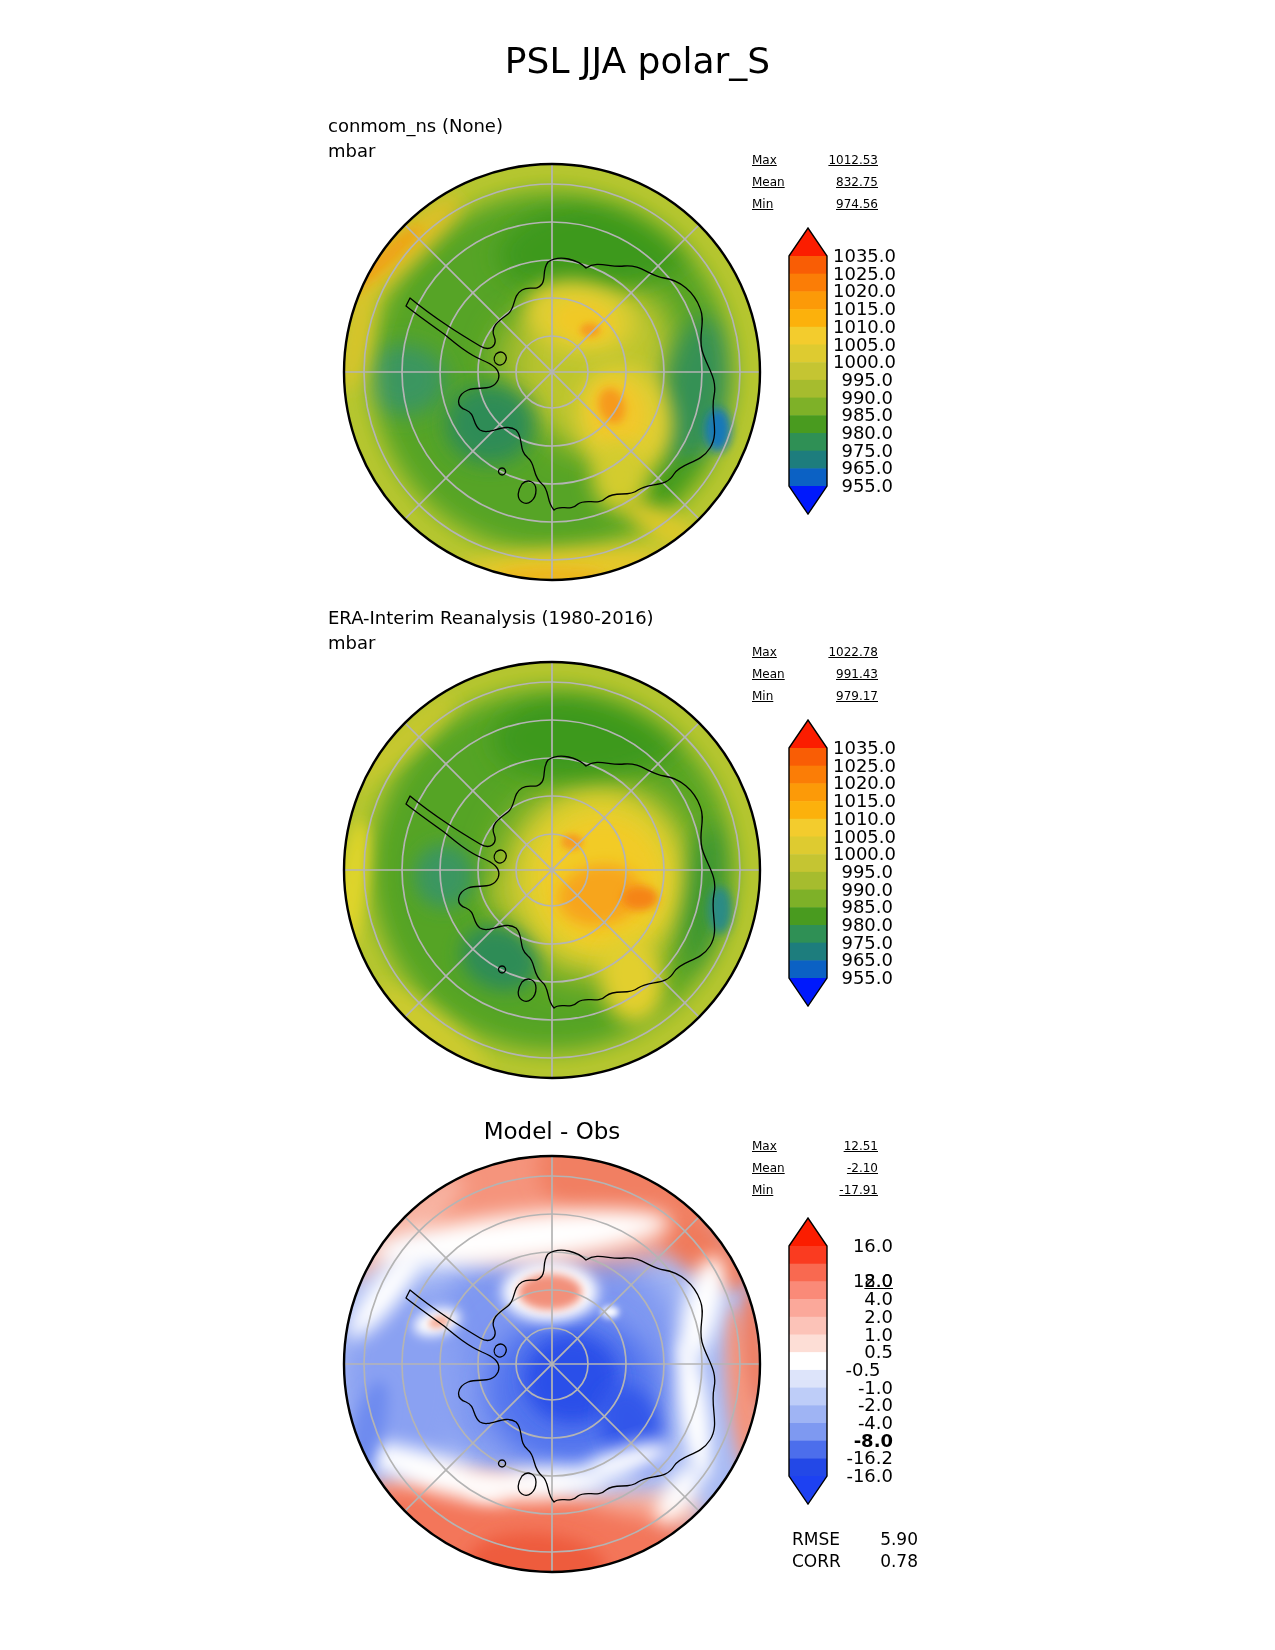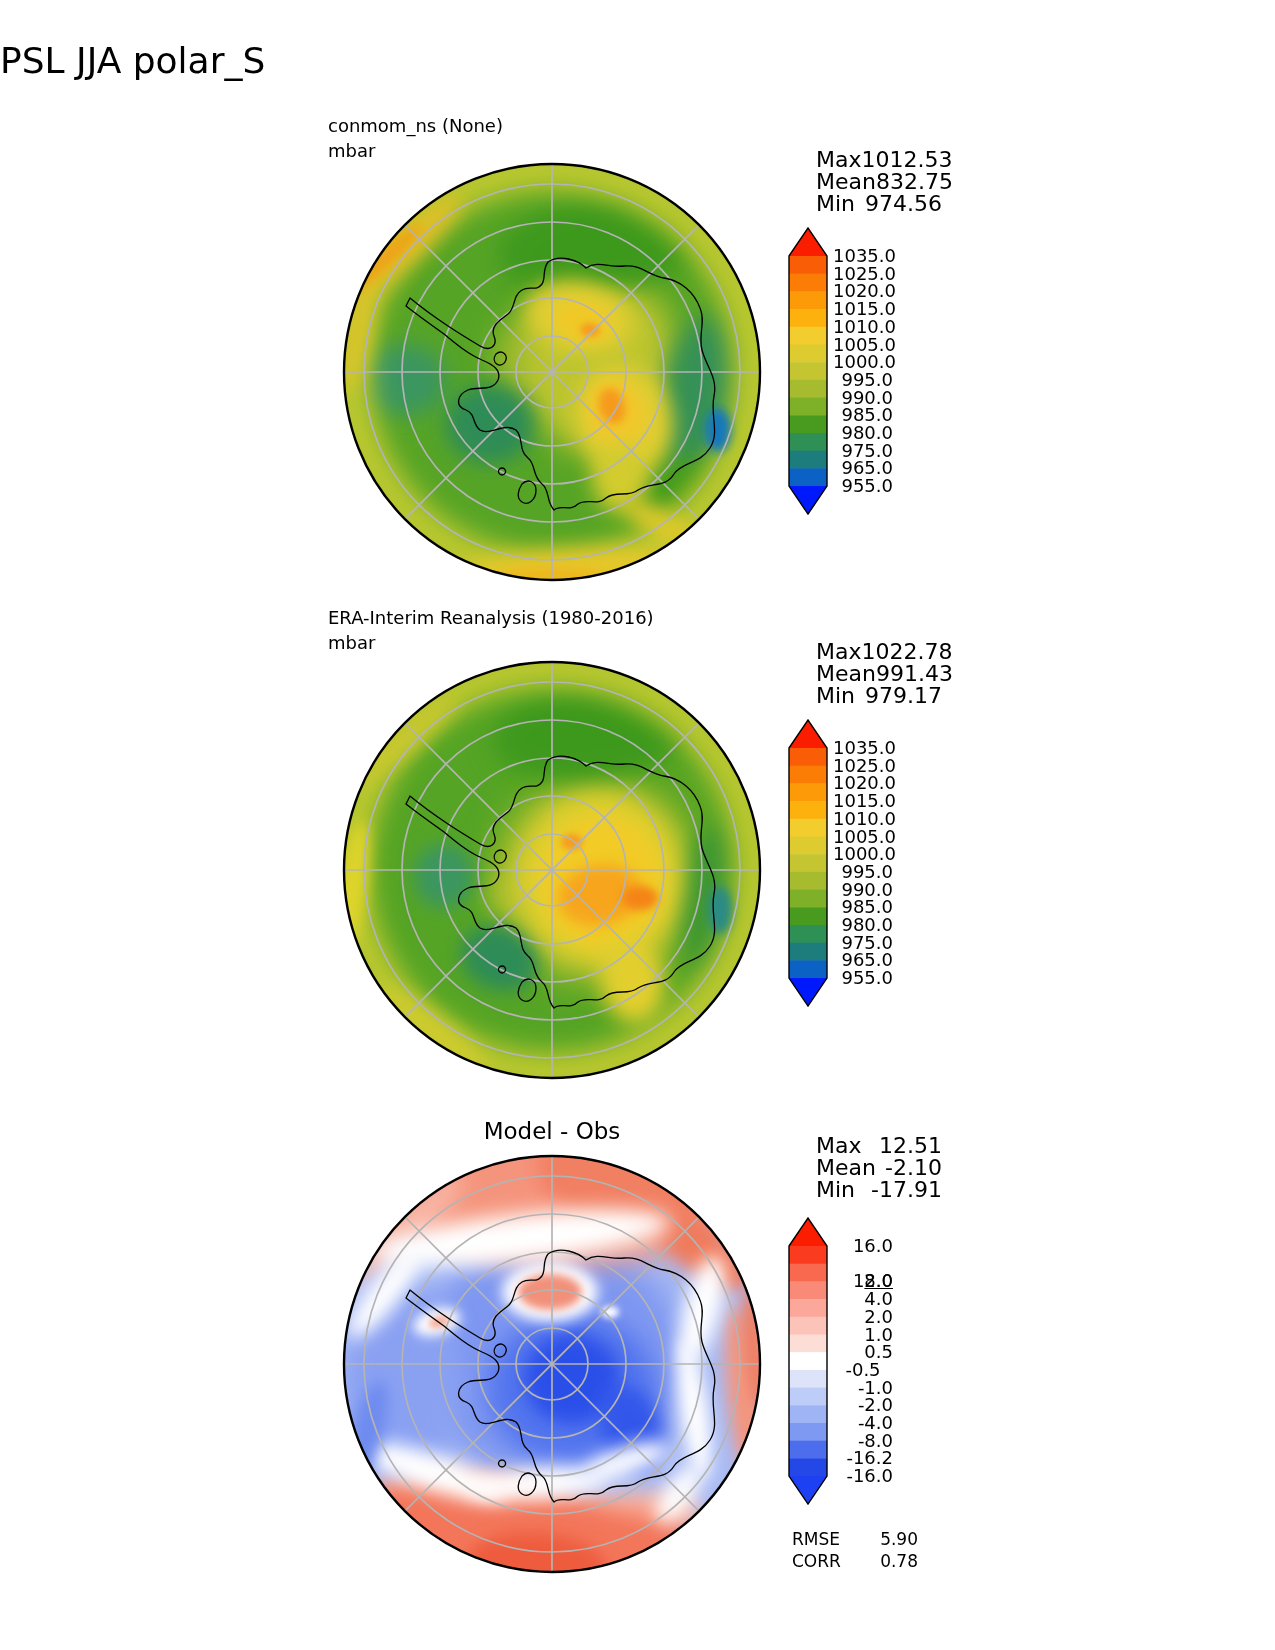--- a/index.html
+++ b/index.html
@@ -1,22 +1,22 @@
 <!DOCTYPE html>
 <html><head>
 <meta charset="utf-8">
 <style>
   html,body{margin:0;padding:0;background:#ffffff;}
   body{width:1275px;height:1650px;position:relative;font-family:"DejaVu Sans",sans-serif;color:#000;overflow:hidden;}
   .figure{position:absolute;left:0;top:0;width:1275px;height:1650px;background:#fff;}
-  .fig-title{position:absolute;left:0;top:40px;width:100%;font-size:36px;}
+  .fig-title{position:absolute;left:0;top:40px;width:100%;text-align:center;font-size:36px;}
   .panel-label{position:absolute;left:328px;font-size:18px;line-height:24px;white-space:nowrap;}
   .map-wrap{position:absolute;left:342px;width:420px;height:420px;}
   .map-wrap svg{display:block;}
-  .stats{position:absolute;left:816px;width:126px;font-size:22px;}
+  .stats{position:absolute;left:752px;width:126px;font-size:12px;text-decoration:underline;}
   .stat-row{display:flex;justify-content:space-between;height:22px;line-height:22px;}
   .stat-row .v{text-align:right;}
   .cbar{position:absolute;left:788px;}
   .ticks{position:absolute;left:833px;width:60px;font-size:18px;}
   .tick{position:absolute;right:0;width:60px;height:20px;line-height:20px;text-align:right;white-space:nowrap;}
   .p3-title{position:absolute;left:342px;width:420px;text-align:center;font-size:23px;top:1118px;}
   .metrics{position:absolute;left:792px;top:1528px;width:126px;font-size:17px;}
 </style>
 </head>
 <body>
@@ -408,21 +408,21 @@
         <div class="tick" style="top: 25px;">12.0</div>
         <div class="tick" style="top: 25.4px; text-decoration: underline;">8.0</div>
         <div class="tick" style="top: 43.1px;">4.0</div>
         <div class="tick" style="top: 60.8px;">2.0</div>
         <div class="tick" style="top: 78.5px;">1.0</div>
         <div class="tick" style="top: 96.2px;">0.5</div>
         <div class="tick" style="top: 113.9px; text-align: center;">-0.5</div>
         <div class="tick" style="top: 131.6px;">-1.0</div>
         <div class="tick" style="top: 149.3px;">-2.0</div>
         <div class="tick" style="top: 167px;">-4.0</div>
-        <div class="tick" style="top: 184.7px;">-8.0</div>
+        <div class="tick" style="top: 184.7px; font-weight: bold;">-8.0</div>
         <div class="tick" style="top: 202.4px;">-16.2</div>
         <div class="tick" style="top: 220.1px;">-16.0</div>
       </div>
     <div class="metrics">
         <div class="stat-row">
           <span>RMSE</span>
           <span class="v">5.90</span>
         </div>
         <div class="stat-row">
           <span>CORR</span>

